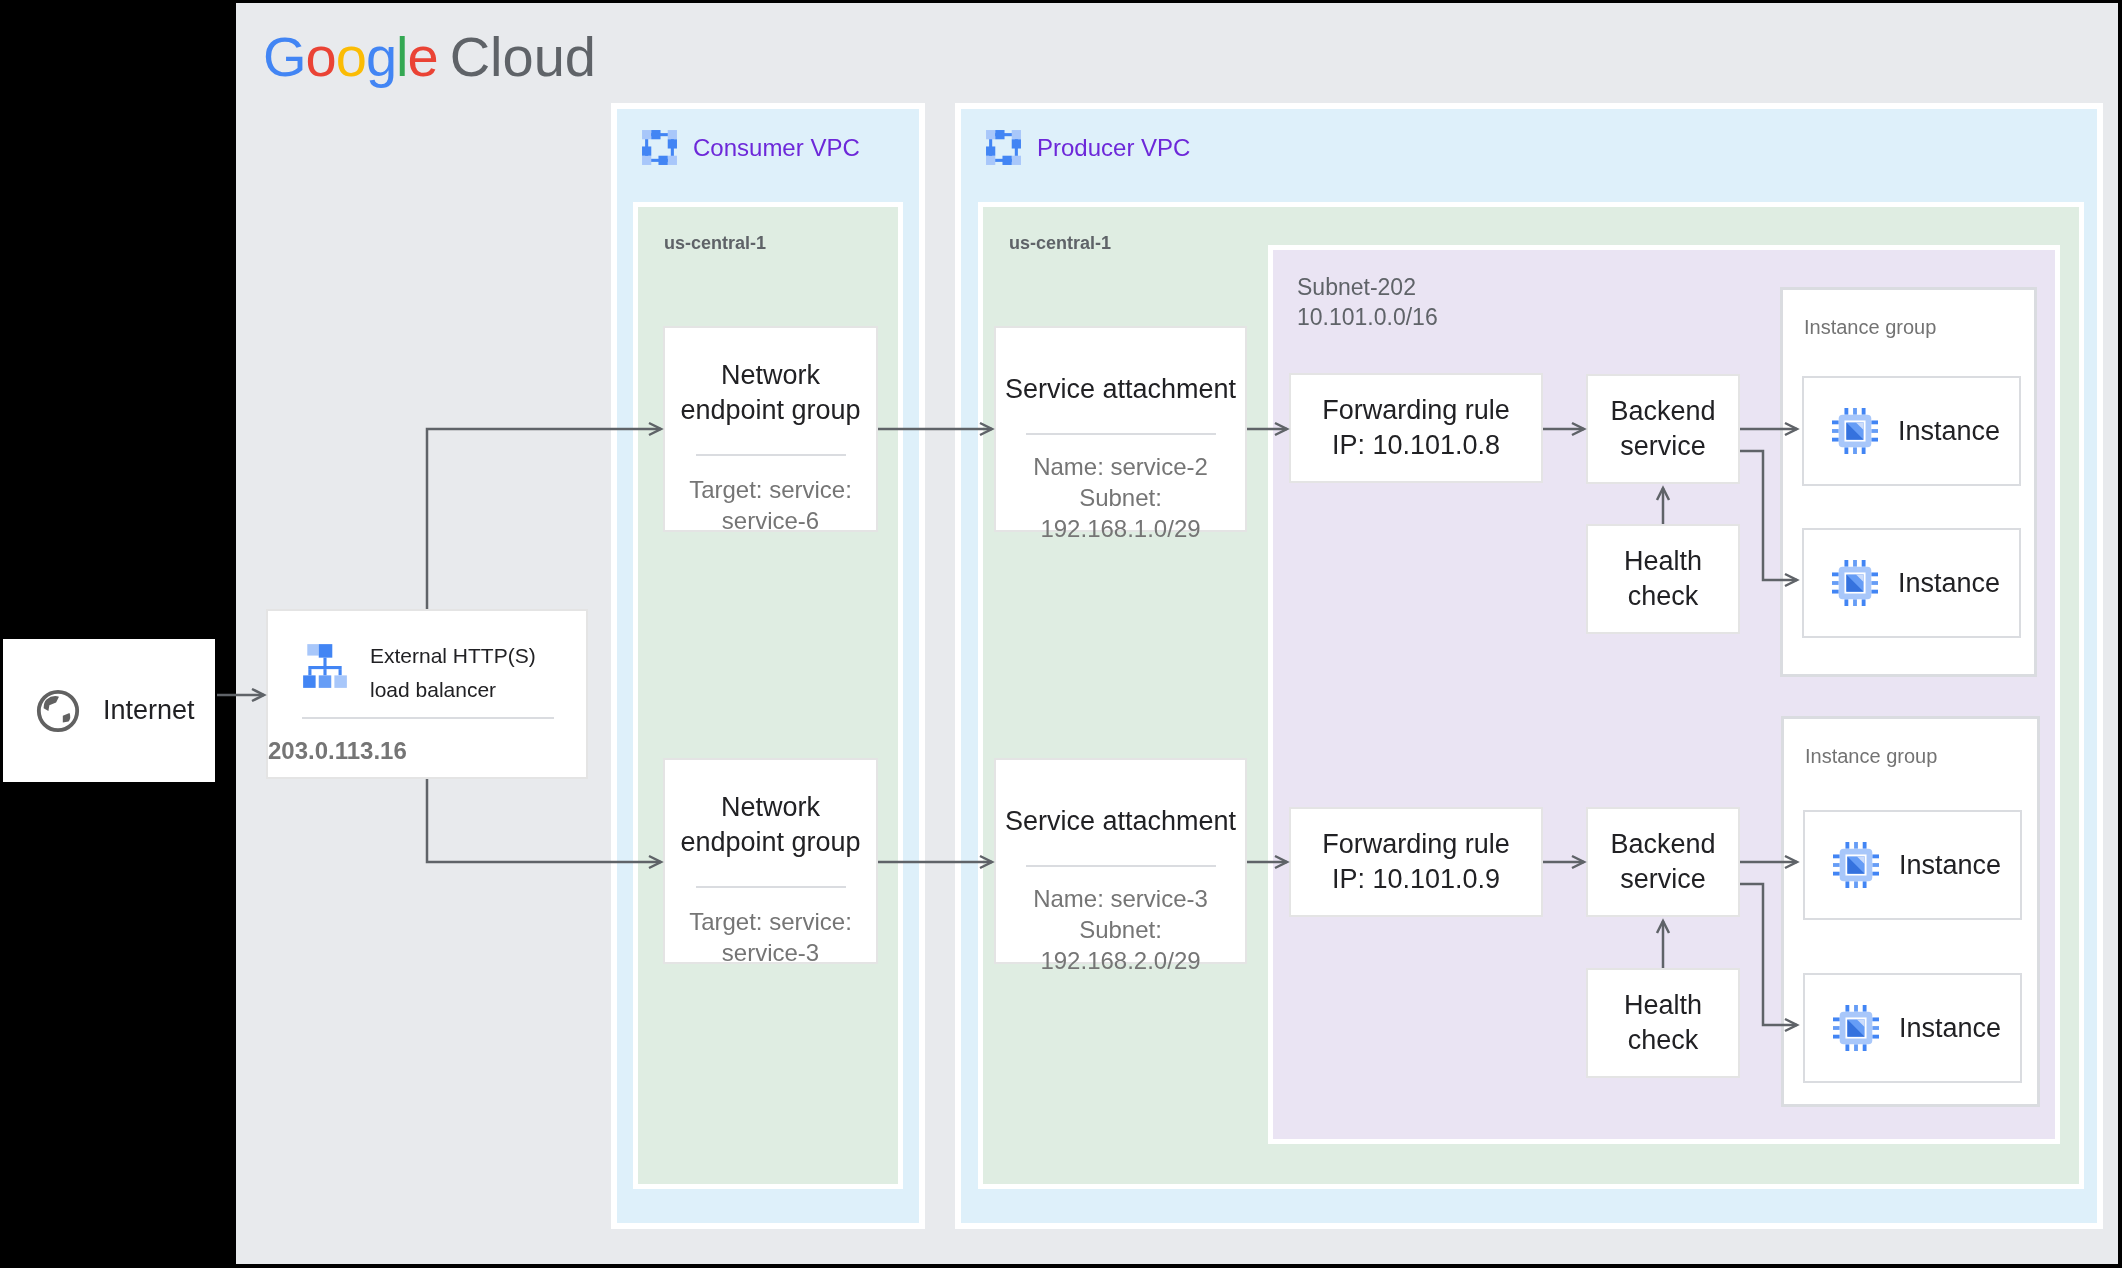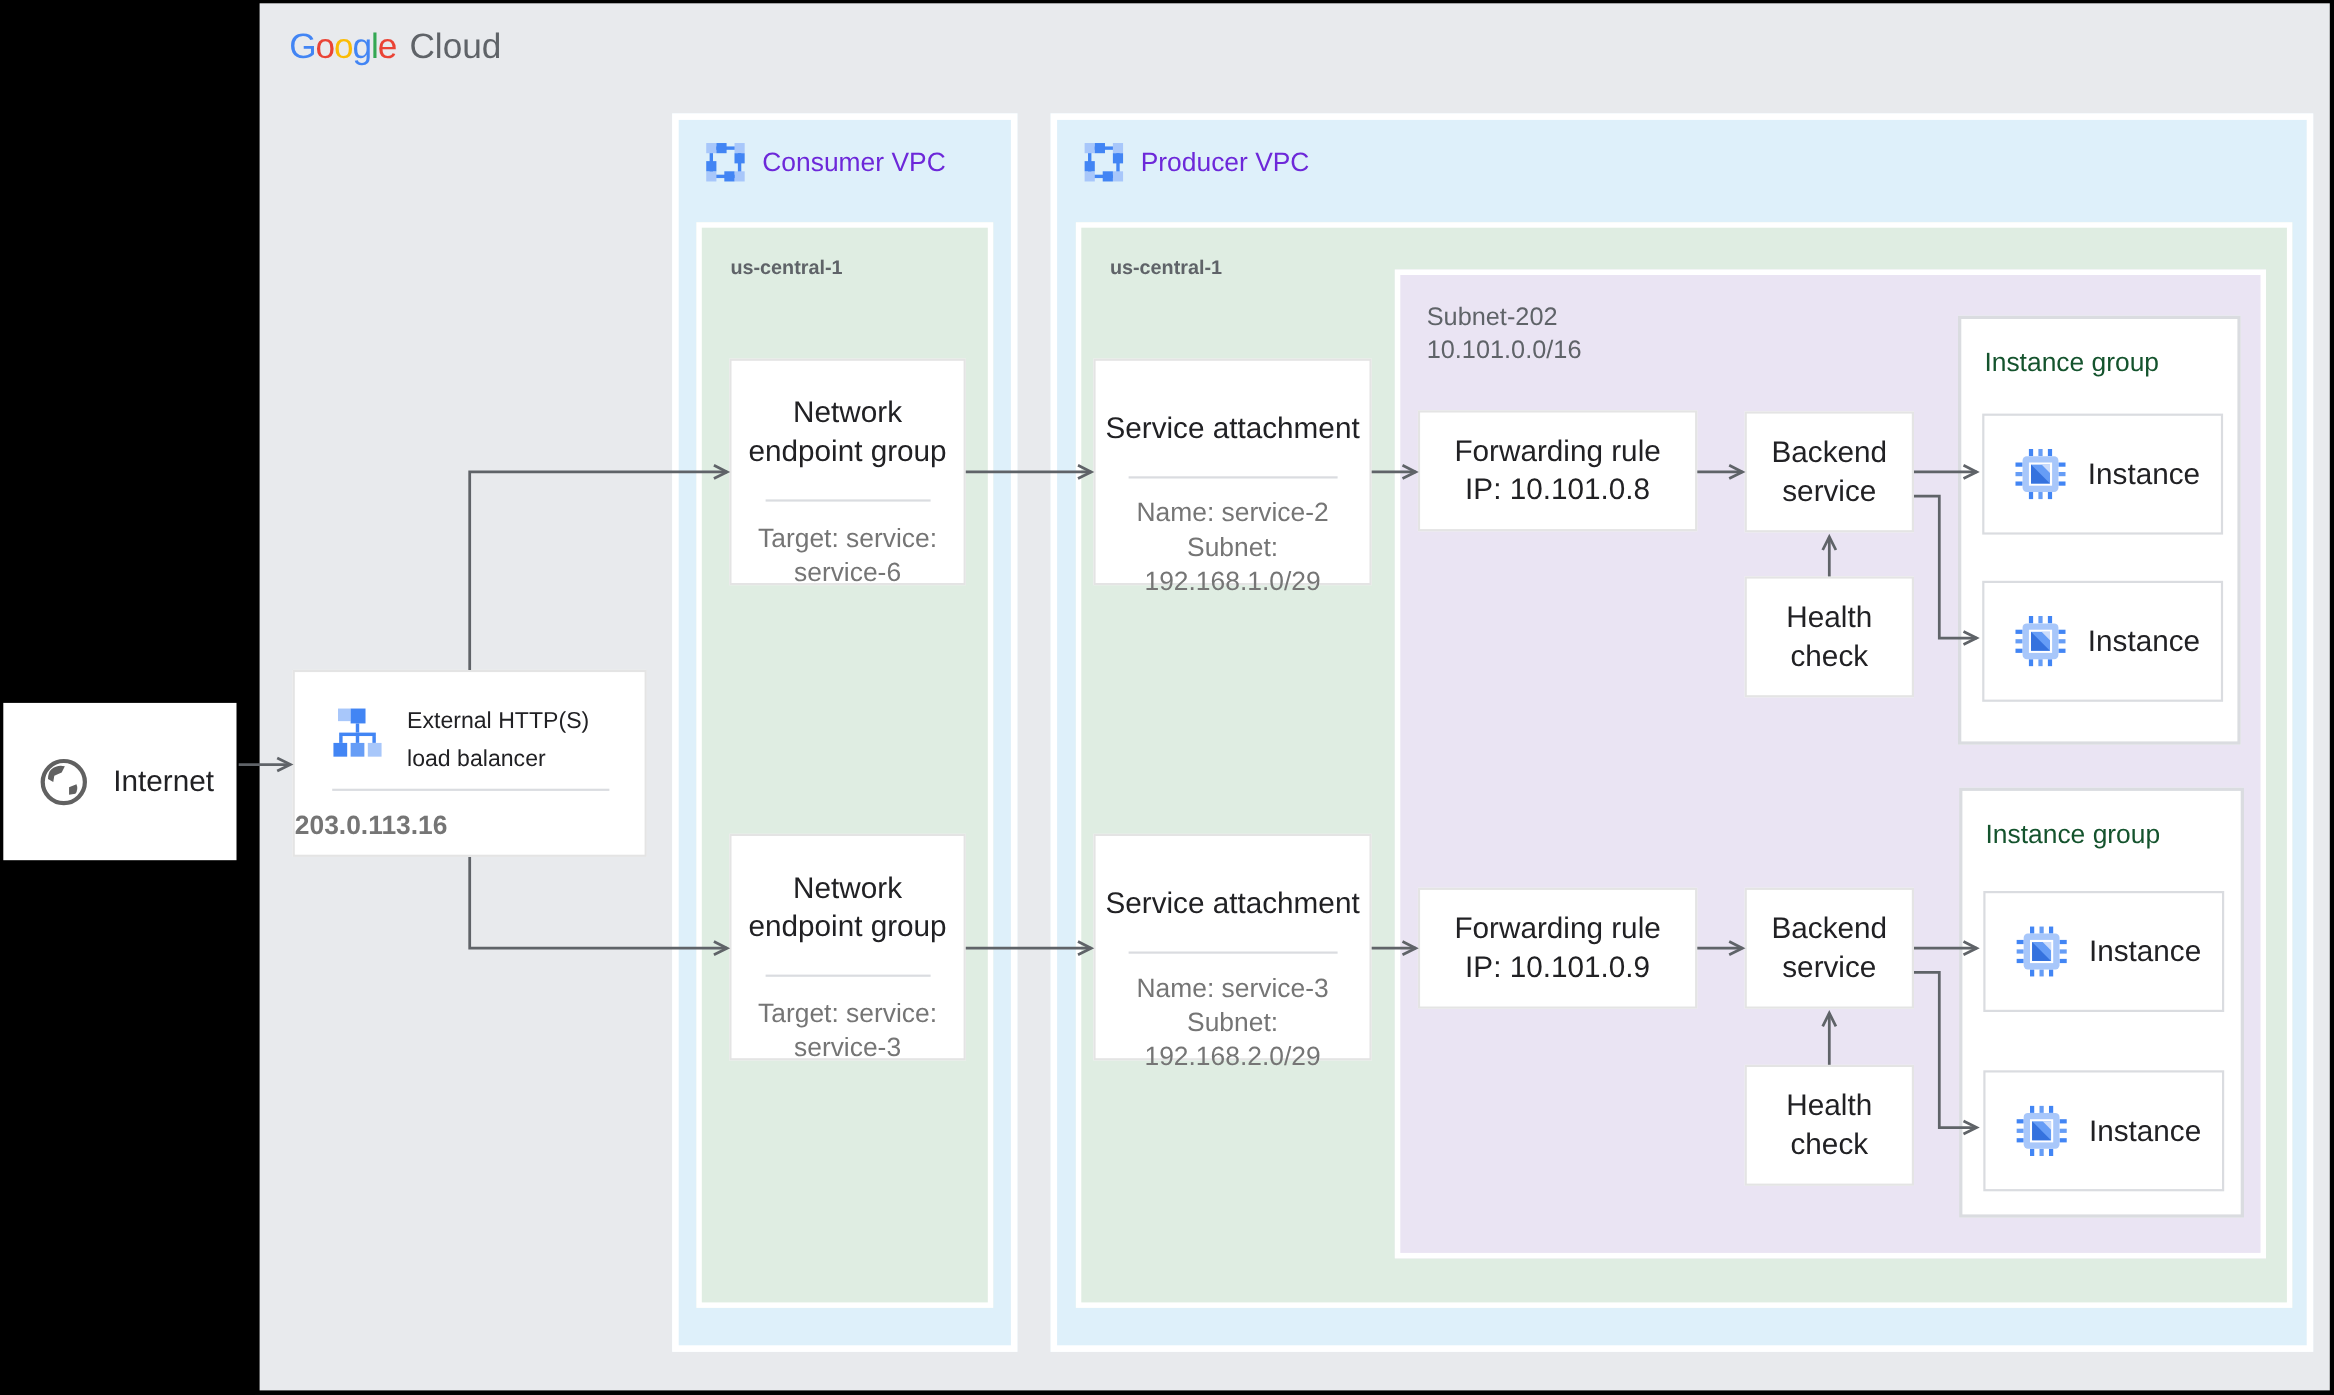--- a/index.html
+++ b/index.html
@@ -3,21 +3,21 @@
 <meta charset="utf-8">
 <style>
   * { margin:0; padding:0; box-sizing:border-box; }
   html,body { background:#000; }
   body { font-family:"Liberation Sans", sans-serif; }
 
   #canvas{ position:relative; width:2122px; height:1268px; background:#000000; overflow:hidden; }
   .gray-bg{ position:absolute; left:236px; top:3px; width:1882px; height:1261px; background:#E8EAED; }
 
   
-  .logo{ position:absolute; left:263px; top:24px; font-size:32px; letter-spacing:-1px; }
+  .logo{ position:absolute; left:263px; top:24px; font-size:56px; letter-spacing:-1px; }
   .logo span{ display:inline-block; }
   .c-blue{ color:#4285F4; } .c-red{ color:#EA4335; } .c-yellow{ color:#FBBC05; } .c-green{ color:#34A853; }
   .l-cloud{ color:#5F6368; margin-left:12px; letter-spacing:0; }
 
   
   .panel{ position:absolute; }
   .vpc{ background:#DEF0FA; border:6px solid #FFFFFF; }
   .vpc-consumer{ left:611px; top:103px; width:314px; height:1126px; }
   .vpc-producer{ left:955px; top:103px; width:1148px; height:1126px; }
   .panel-header{ position:absolute; left:24px; top:20px; display:flex; align-items:center; gap:15px; }
@@ -53,21 +53,21 @@
   .fr1{ top:373px; } .fr2{ top:807px; }
   .be{ left:1586px; width:154px; height:110px; }
   .be1{ top:374px; } .be2{ top:807px; }
   .hc{ left:1586px; width:154px; height:110px; }
   .hc1{ top:524px; } .hc2{ top:968px; }
 
   
   .ig{ position:absolute; background:#FFFFFF; border:3px solid #DADCE0; }
   .ig1{ left:1780px; top:287px; width:257px; height:390px; }
   .ig2{ left:1781px; top:716px; width:259px; height:391px; }
-  .ig-label{ position:absolute; left:21px; top:26px; font-size:24px; color:#14532d; }
+  .ig-label{ position:absolute; left:21px; top:26px; font-size:20px; color:#737373; }
   .inst{ position:absolute; left:19px; width:219px; height:110px; background:#fff; border:2px solid #DADCE0;
          display:flex; align-items:center; padding-left:28px; gap:20px; }
   .ig1 .inst-a{ top:86px; } .ig1 .inst-b{ top:238px; }
   .ig2 .inst-a{ top:91px; } .ig2 .inst-b{ top:254px; }
   .inst-label{ font-size:27px; color:#212124; }
 
   
   .internet-card{ position:absolute; left:3px; top:639px; width:212px; height:143px; background:#FFFFFF;
                   display:flex; align-items:center; padding-left:32px; gap:22px; }
   .internet-label{ font-size:27px; color:#212124; }

